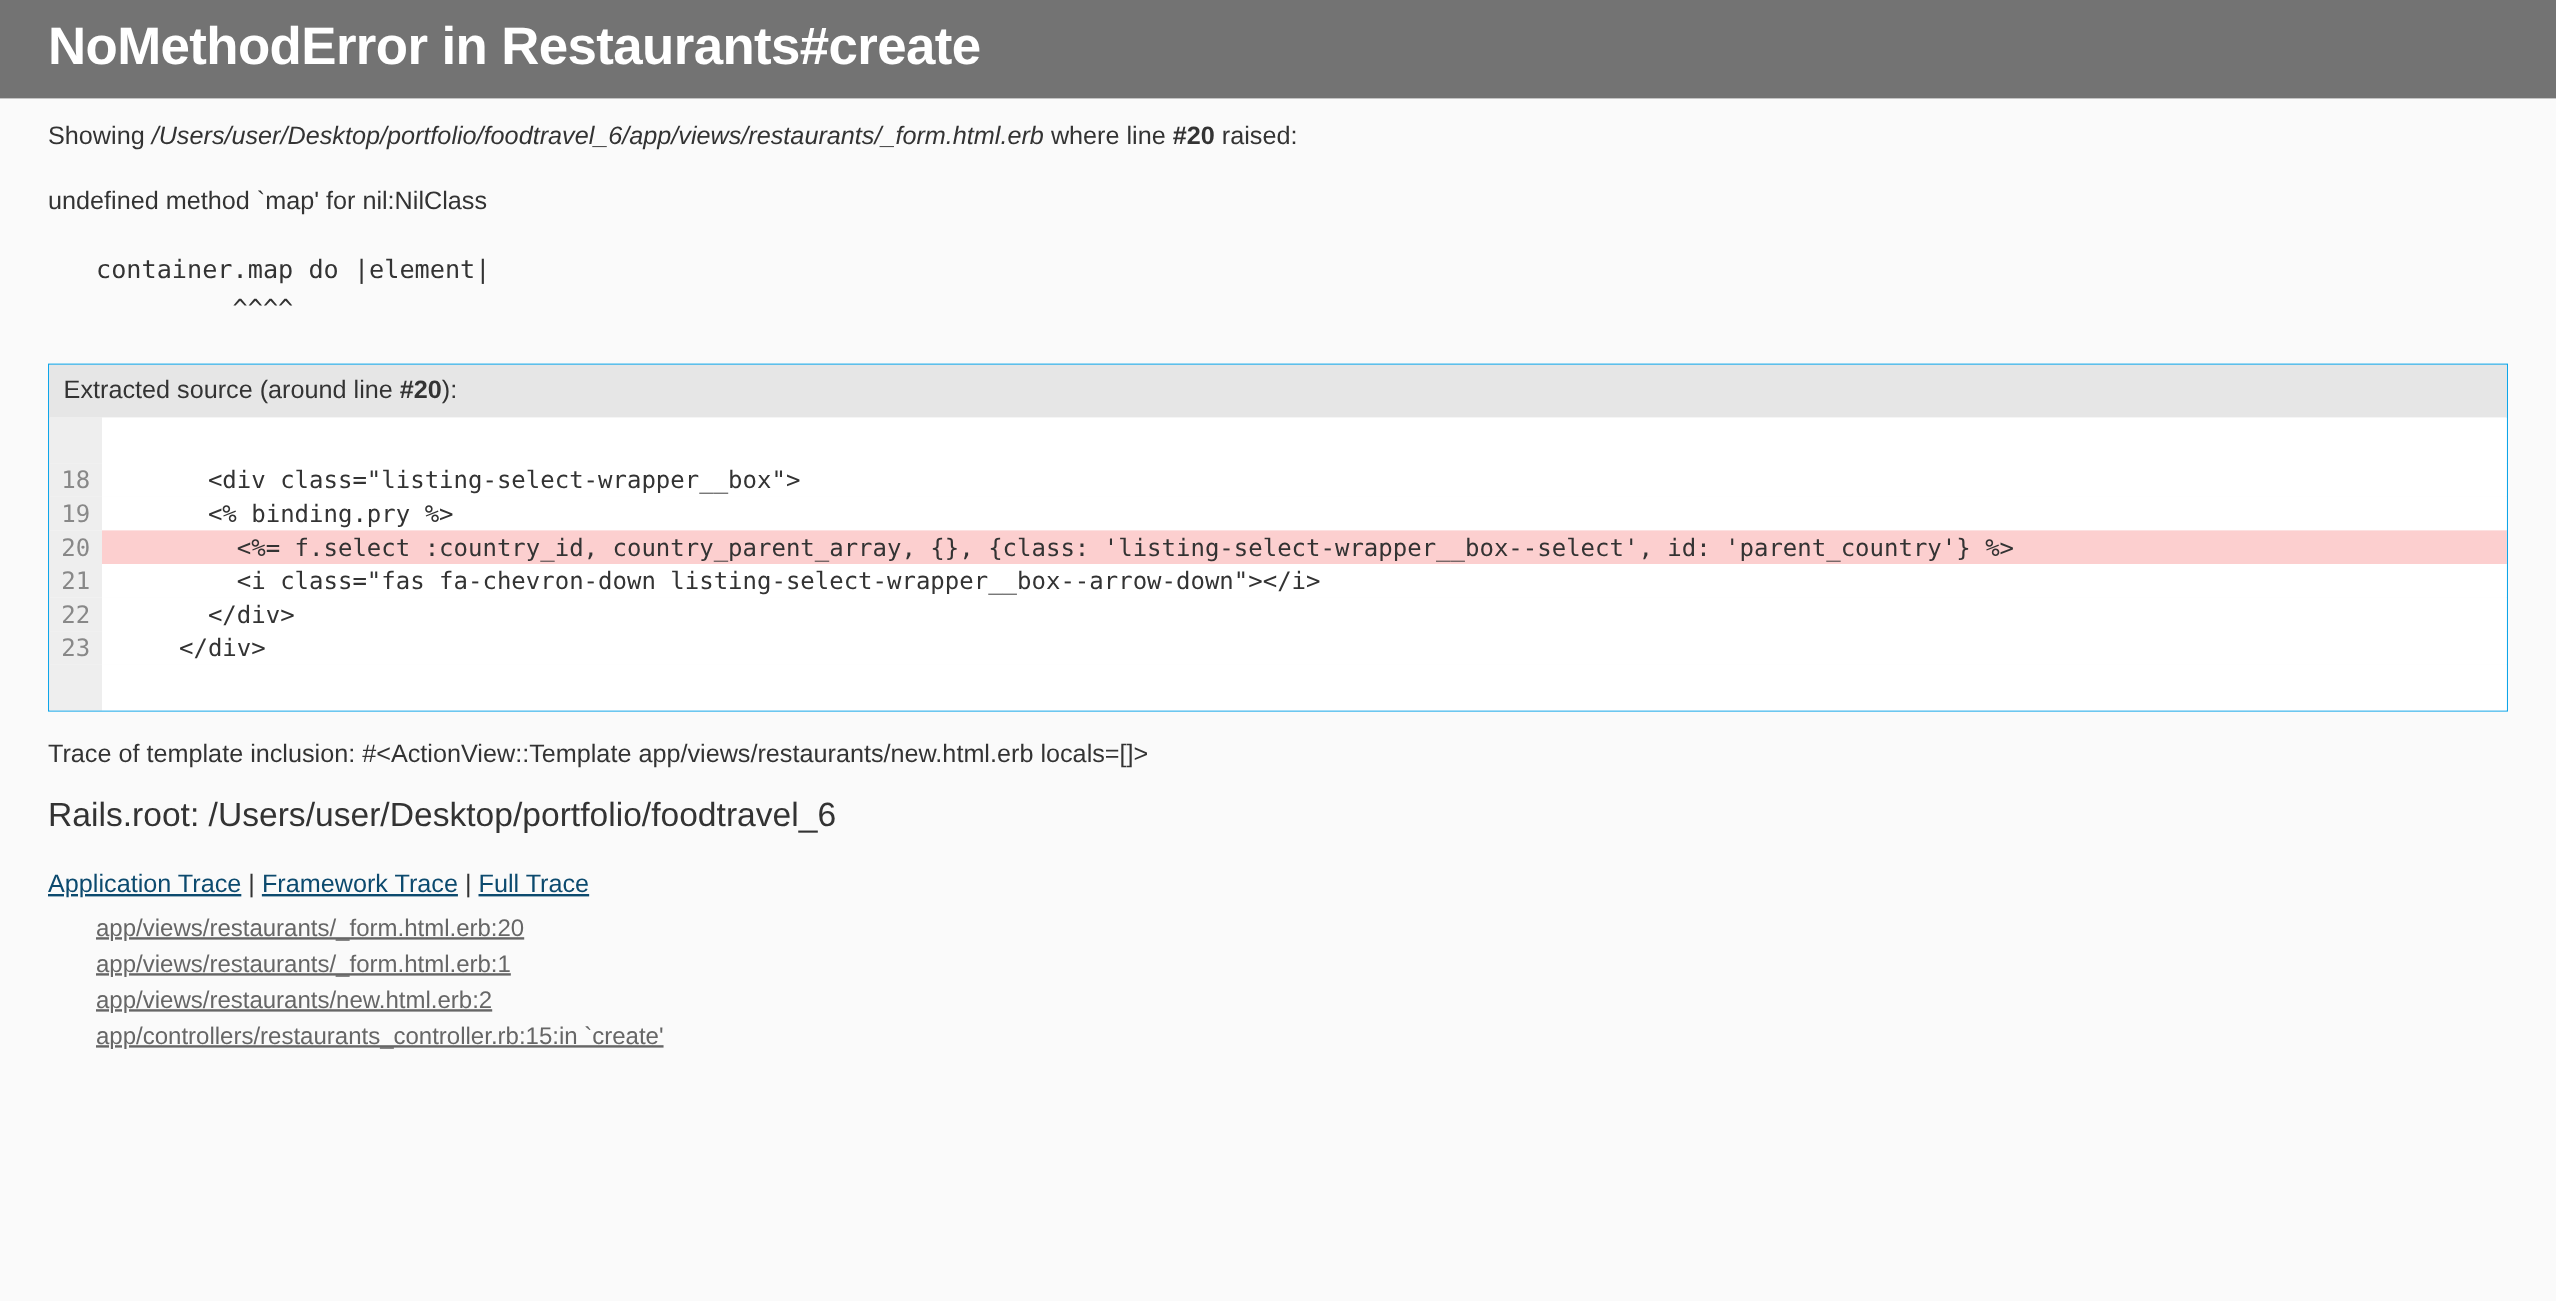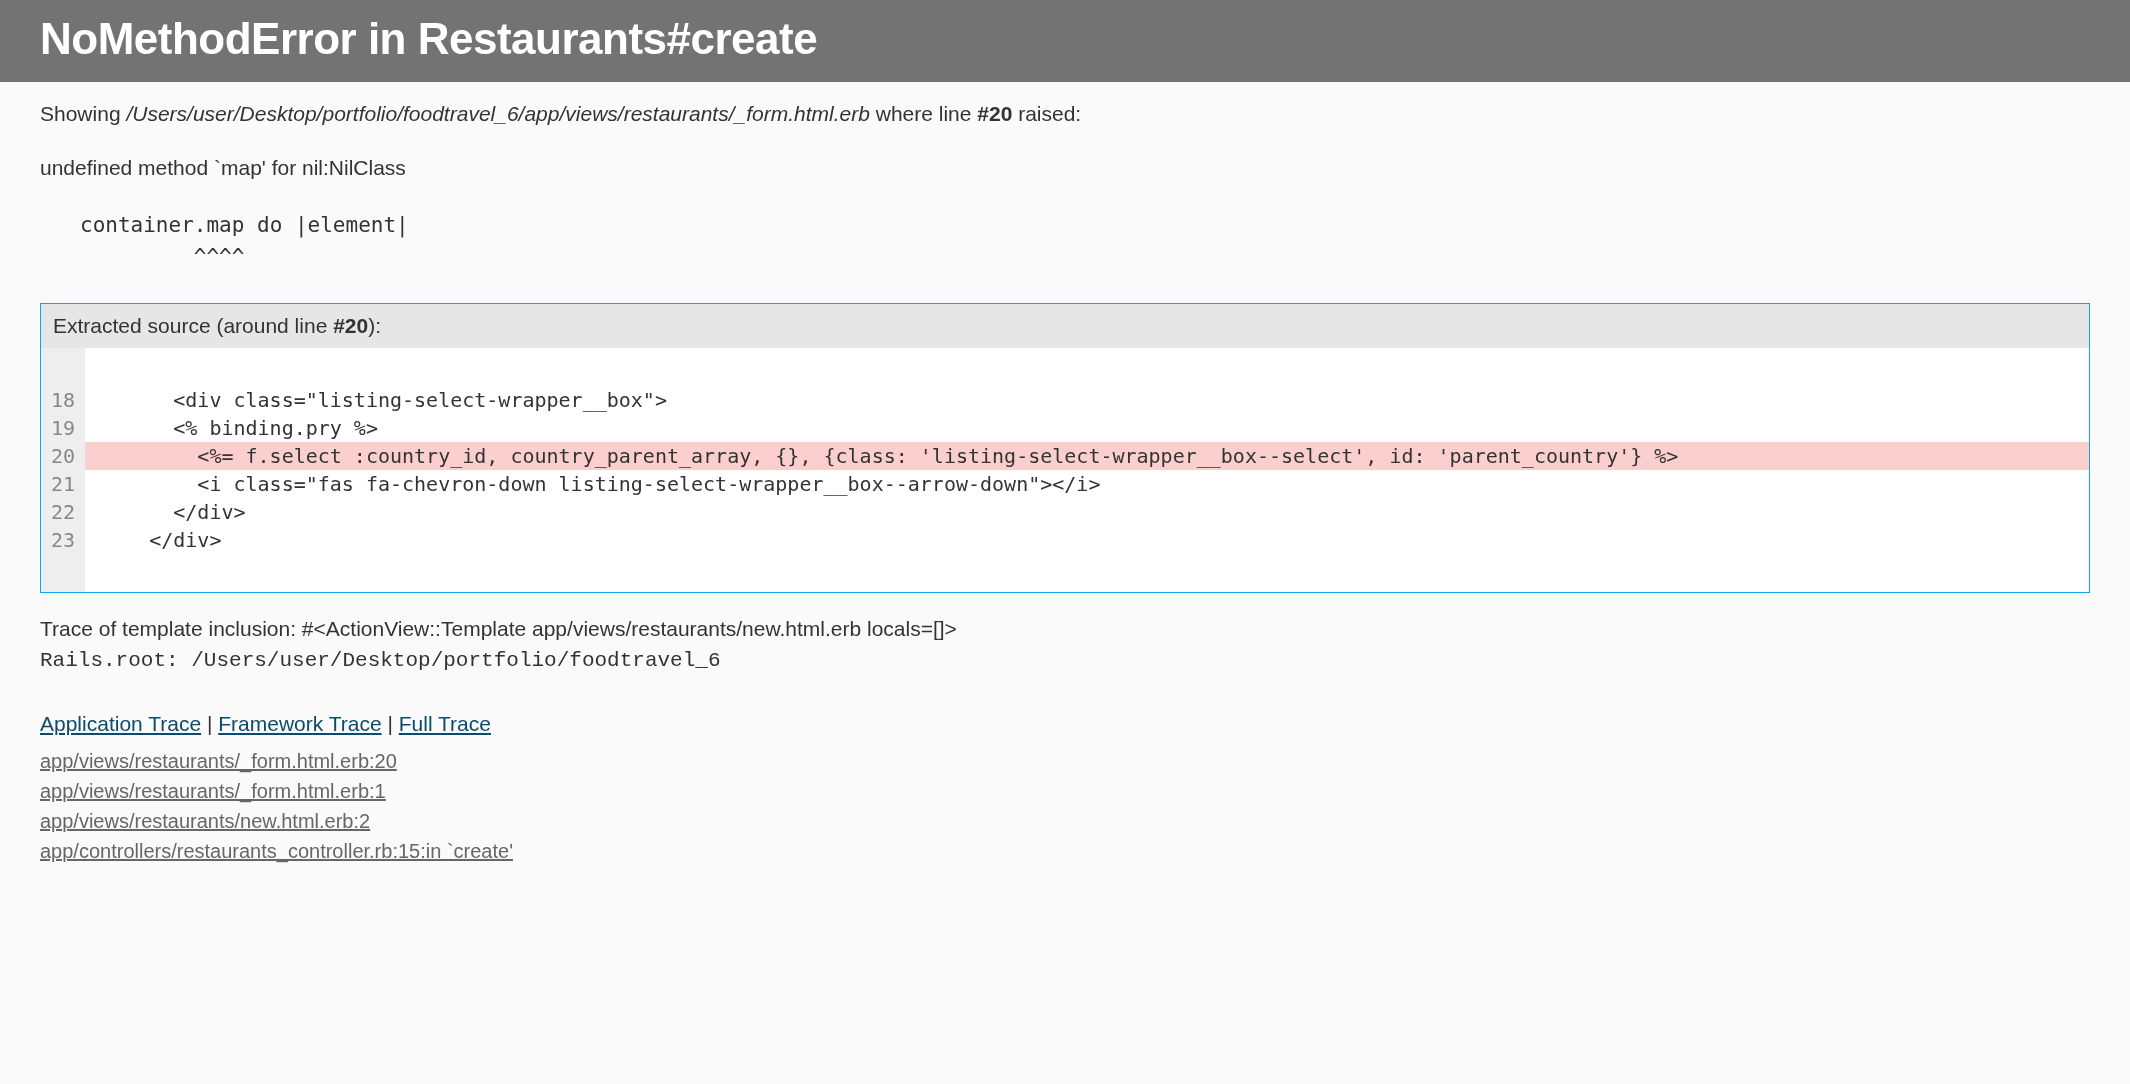--- a/index.html
+++ b/index.html
@@ -82,41 +82,41 @@
     background: #fccfcf;
   }
   .source-table tr.filler td.lineno {
     height: 38px;
   }
   .source-table tr.filler td.src {
     background: #fff;
   }
   .trace-inclusion {
     font-size: 21px;
-    margin-bottom: 8px;
+    margin-bottom: 22px;
   }
   .rails-root {
-    font-size: 21px;
-    margin-bottom: 40px;
-    font-family: Liberation Mono, monospace;
+    font-size: 28px;
+    margin-bottom: 30px;
   }
   .trace-links {
     font-size: 21px;
     margin-bottom: 10px;
   }
   .trace-links a {
     color: #0c4a6e;
     text-decoration: underline;
   }
   .trace-links .sep {
     color: #333;
   }
   .trace-list {
     font-size: 20px;
     line-height: 1.5;
+    margin-left: 40px;
   }
   .trace-list .trace-line {
     color: #666;
     text-decoration: underline;
     cursor: pointer;
   }
 </style>
 </head>
 <body>
 

